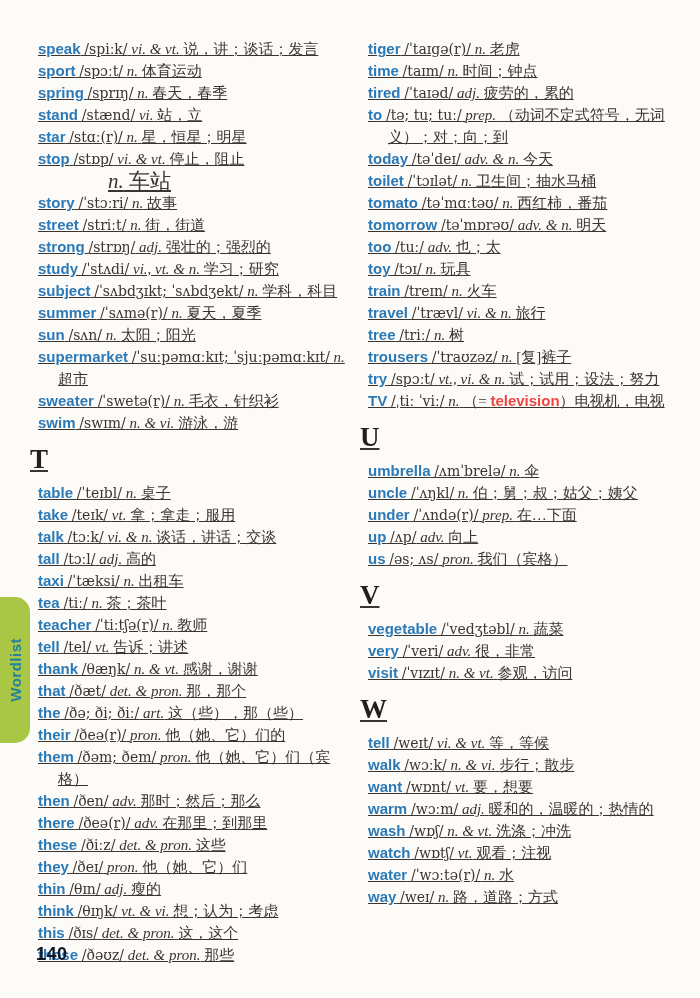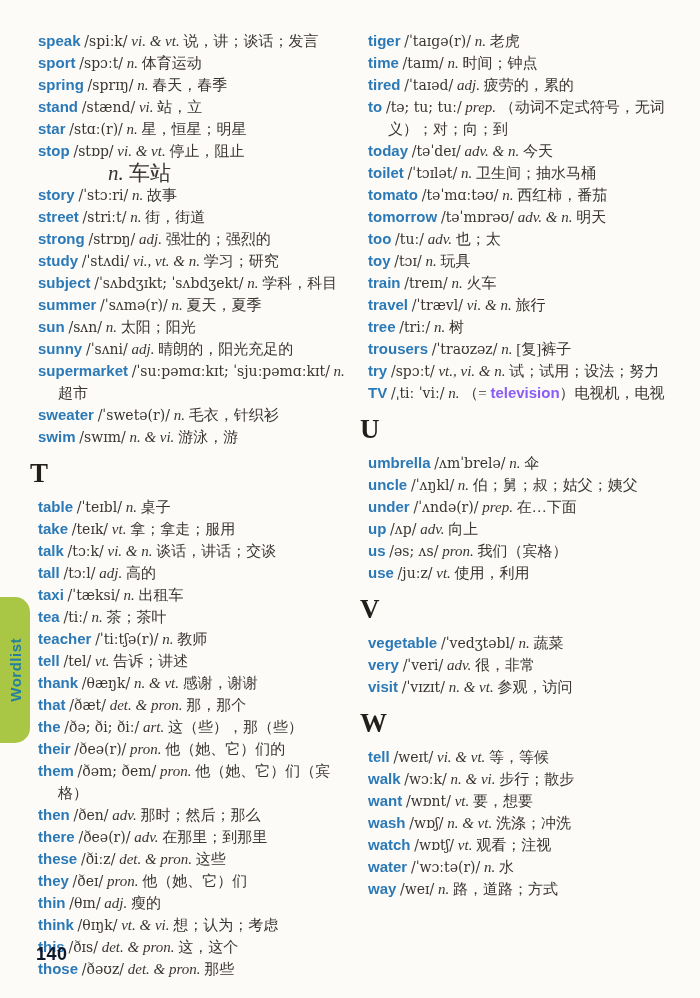--- a/index.html
+++ b/index.html
@@ -4,21 +4,21 @@
 <style>
   html, body { margin:0; padding:0; }
   body {
     width:700px; height:998px;
     background:#fcfbf8;
     position:relative;
     overflow:hidden;
     font-family:"Liberation Serif", serif;
     color:#3a3531;
   }
-  .col { position:absolute; top:30px; }
+  .col { position:absolute; top:38px;text-decoration:underline; }
   .col-left  { left:38px;  width:318px; }
   .col-right { left:368px; width:320px; }
 
   .section-letter {
     font-family:"Liberation Serif", serif;
     font-weight:bold;
     font-size:27px;
     line-height:30px;
     color:#221f1b;
     margin:10px 0 8px -8px;
@@ -35,21 +35,21 @@
     padding-left:70px;
   }
   .hw {
     font-family:"Liberation Sans", sans-serif;
     font-weight:bold;
     color:#2b79b7;
   }
   .hw-inline {
     font-family:"Liberation Sans", sans-serif;
     font-weight:bold;
-    color:#8b5cf6;
+    color:#ef4444;
   }
   .ph {
     font-family:"DejaVu Serif", serif;
     font-size:14px;
     color:#3a3531;
   }
   .pos {
     font-style:italic;
     color:#3a3531;
   }
@@ -93,21 +93,20 @@
     <div class="entry"><span class="hw">star</span> <span class="ph">/stɑː(r)/</span> <span class="pos">n.</span> <span class="def">星，恒星；明星</span></div>
     <div class="entry"><span class="hw">stop</span> <span class="ph">/stɒp/</span> <span class="pos">vi. &amp; vt.</span> <span class="def">停止，阻止</span></div>
     <div class="entry-sub"><span class="pos">n.</span> <span class="def">车站</span></div>
     <div class="entry"><span class="hw">story</span> <span class="ph">/ˈstɔːri/</span> <span class="pos">n.</span> <span class="def">故事</span></div>
     <div class="entry"><span class="hw">street</span> <span class="ph">/striːt/</span> <span class="pos">n.</span> <span class="def">街，街道</span></div>
     <div class="entry"><span class="hw">strong</span> <span class="ph">/strɒŋ/</span> <span class="pos">adj.</span> <span class="def">强壮的；强烈的</span></div>
     <div class="entry"><span class="hw">study</span> <span class="ph">/ˈstʌdi/</span> <span class="pos">vi., vt. &amp; n.</span> <span class="def">学习；研究</span></div>
     <div class="entry"><span class="hw">subject</span> <span class="ph">/ˈsʌbdʒɪkt; ˈsʌbdʒekt/</span> <span class="pos">n.</span> <span class="def">学科，科目</span></div>
     <div class="entry"><span class="hw">summer</span> <span class="ph">/ˈsʌmə(r)/</span> <span class="pos">n.</span> <span class="def">夏天，夏季</span></div>
     <div class="entry"><span class="hw">sun</span> <span class="ph">/sʌn/</span> <span class="pos">n.</span> <span class="def">太阳；阳光</span></div>
-    <div class="entry"><span class="hw">sunny</span> <span class="ph">/ˈsʌni/</span> <span class="pos">adj.</span> <span class="def">晴朗的，阳光充足的</span></div>
     <div class="entry"><span class="hw">supermarket</span> <span class="ph">/ˈsuːpəmɑːkɪt; ˈsjuːpəmɑːkɪt/</span> <span class="pos">n.</span> <span class="def">超市</span></div>
     <div class="entry"><span class="hw">sweater</span> <span class="ph">/ˈswetə(r)/</span> <span class="pos">n.</span> <span class="def">毛衣，针织衫</span></div>
     <div class="entry"><span class="hw">swim</span> <span class="ph">/swɪm/</span> <span class="pos">n. &amp; vi.</span> <span class="def">游泳，游</span></div>
     <div class="section-letter">T</div>
     <div class="entry"><span class="hw">table</span> <span class="ph">/ˈteɪbl/</span> <span class="pos">n.</span> <span class="def">桌子</span></div>
     <div class="entry"><span class="hw">take</span> <span class="ph">/teɪk/</span> <span class="pos">vt.</span> <span class="def">拿；拿走；服用</span></div>
     <div class="entry"><span class="hw">talk</span> <span class="ph">/tɔːk/</span> <span class="pos">vi. &amp; n.</span> <span class="def">谈话，讲话；交谈</span></div>
     <div class="entry"><span class="hw">tall</span> <span class="ph">/tɔːl/</span> <span class="pos">adj.</span> <span class="def">高的</span></div>
     <div class="entry"><span class="hw">taxi</span> <span class="ph">/ˈtæksi/</span> <span class="pos">n.</span> <span class="def">出租车</span></div>
     <div class="entry"><span class="hw">tea</span> <span class="ph">/tiː/</span> <span class="pos">n.</span> <span class="def">茶；茶叶</span></div>
@@ -143,29 +142,29 @@
     <div class="entry"><span class="hw">tree</span> <span class="ph">/triː/</span> <span class="pos">n.</span> <span class="def">树</span></div>
     <div class="entry"><span class="hw">trousers</span> <span class="ph">/ˈtraʊzəz/</span> <span class="pos">n.</span> <span class="def">[复]裤子</span></div>
     <div class="entry"><span class="hw">try</span> <span class="ph">/spɔːt/</span> <span class="pos">vt., vi. &amp; n.</span> <span class="def">试；试用；设法；努力</span></div>
     <div class="entry"><span class="hw">TV</span> <span class="ph">/ˌtiː ˈviː/</span> <span class="pos">n.</span> <span class="def">（= </span><span class="hw-inline">television</span><span class="def">）电视机，电视</span></div>
     <div class="section-letter">U</div>
     <div class="entry"><span class="hw">umbrella</span> <span class="ph">/ʌmˈbrelə/</span> <span class="pos">n.</span> <span class="def">伞</span></div>
     <div class="entry"><span class="hw">uncle</span> <span class="ph">/ˈʌŋkl/</span> <span class="pos">n.</span> <span class="def">伯；舅；叔；姑父；姨父</span></div>
     <div class="entry"><span class="hw">under</span> <span class="ph">/ˈʌndə(r)/</span> <span class="pos">prep.</span> <span class="def">在…下面</span></div>
     <div class="entry"><span class="hw">up</span> <span class="ph">/ʌp/</span> <span class="pos">adv.</span> <span class="def">向上</span></div>
     <div class="entry"><span class="hw">us</span> <span class="ph">/əs; ʌs/</span> <span class="pos">pron.</span> <span class="def">我们（宾格）</span></div>
-    <div class="entry"><span class="hw">use</span> <span class="ph">/juːz/</span> <span class="pos">vt.</span> <span class="def">使用，利用</span></div>
     <div class="section-letter">V</div>
     <div class="entry"><span class="hw">vegetable</span> <span class="ph">/ˈvedʒtəbl/</span> <span class="pos">n.</span> <span class="def">蔬菜</span></div>
     <div class="entry"><span class="hw">very</span> <span class="ph">/ˈveri/</span> <span class="pos">adv.</span> <span class="def">很，非常</span></div>
     <div class="entry"><span class="hw">visit</span> <span class="ph">/ˈvɪzɪt/</span> <span class="pos">n. &amp; vt.</span> <span class="def">参观，访问</span></div>
     <div class="section-letter">W</div>
     <div class="entry"><span class="hw">tell</span> <span class="ph">/weɪt/</span> <span class="pos">vi. &amp; vt.</span> <span class="def">等，等候</span></div>
     <div class="entry"><span class="hw">walk</span> <span class="ph">/wɔːk/</span> <span class="pos">n. &amp; vi.</span> <span class="def">步行；散步</span></div>
     <div class="entry"><span class="hw">want</span> <span class="ph">/wɒnt/</span> <span class="pos">vt.</span> <span class="def">要，想要</span></div>
+    <div class="entry"><span class="hw">warm</span> <span class="ph">/wɔːm/</span> <span class="pos">adj.</span> <span class="def">暖和的，温暖的；热情的</span></div>
     <div class="entry"><span class="hw">wash</span> <span class="ph">/wɒʃ/</span> <span class="pos">n. &amp; vt.</span> <span class="def">洗涤；冲洗</span></div>
     <div class="entry"><span class="hw">watch</span> <span class="ph">/wɒtʃ/</span> <span class="pos">vt.</span> <span class="def">观看；注视</span></div>
     <div class="entry"><span class="hw">water</span> <span class="ph">/ˈwɔːtə(r)/</span> <span class="pos">n.</span> <span class="def">水</span></div>
     <div class="entry"><span class="hw">way</span> <span class="ph">/weɪ/</span> <span class="pos">n.</span> <span class="def">路，道路；方式</span></div>
   </div>
 
 <div class="sidebar-tab">
   <span class="tab-label">Wordlist</span>
 </div>
 

